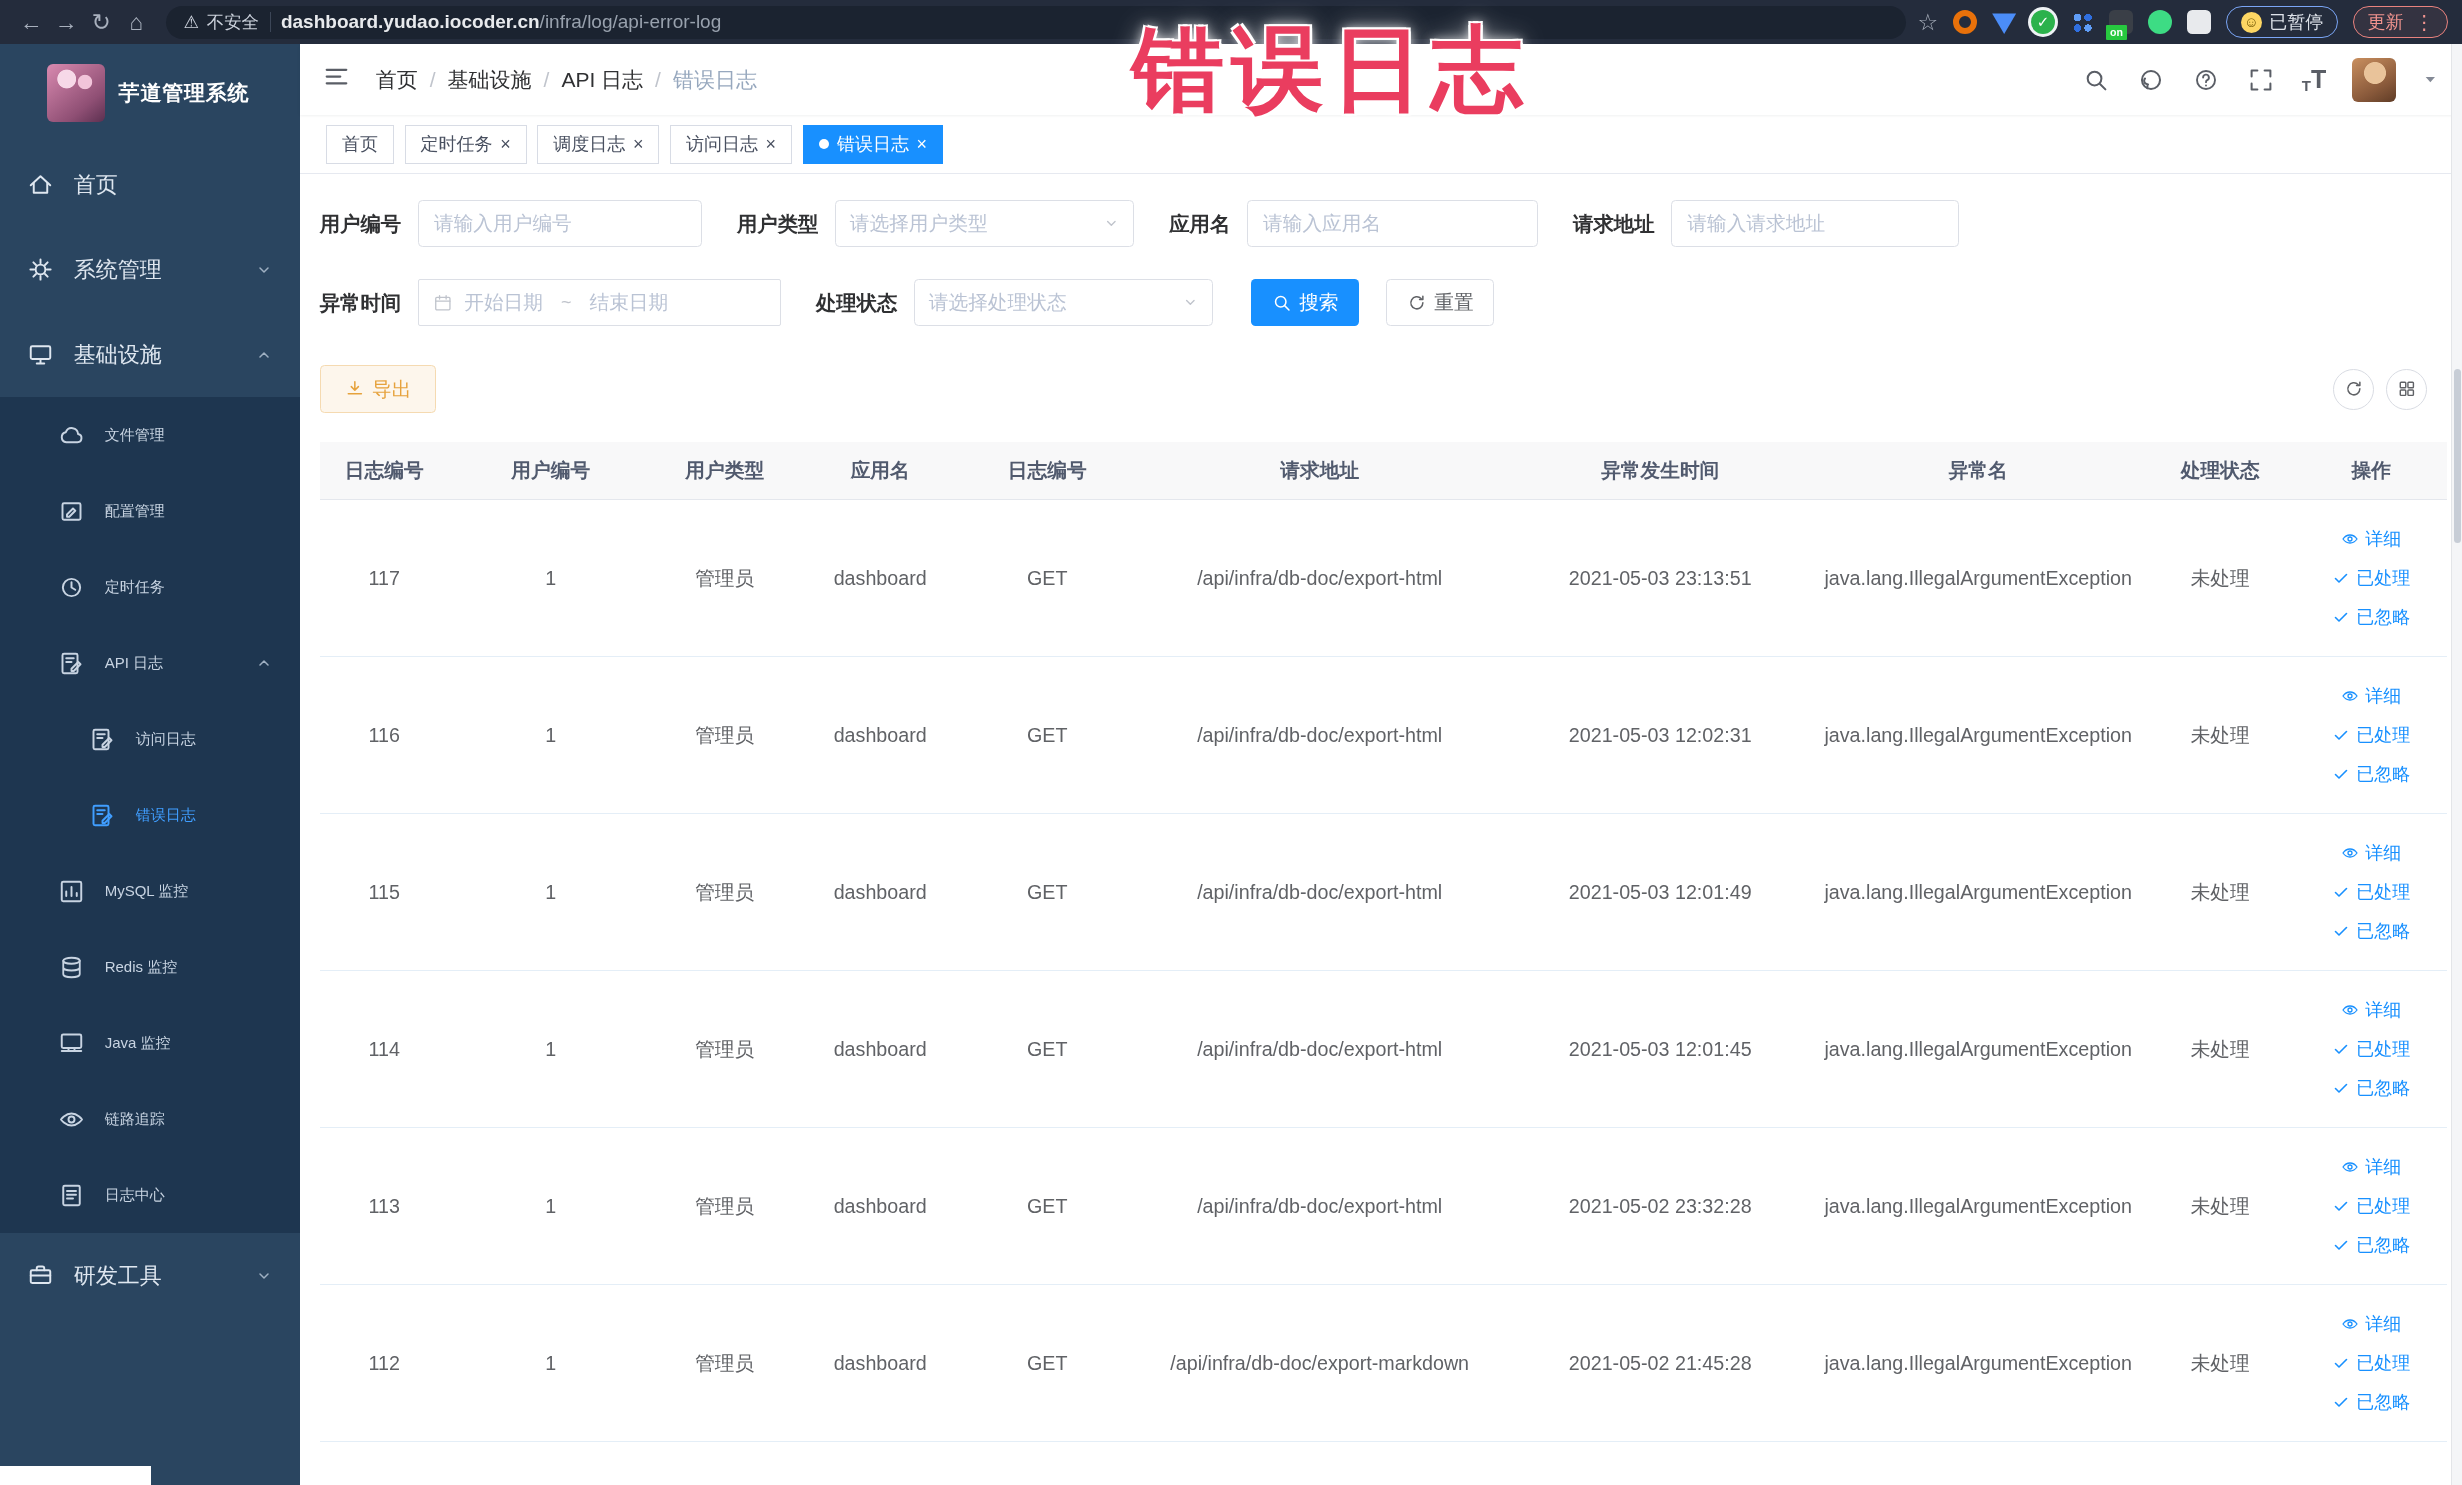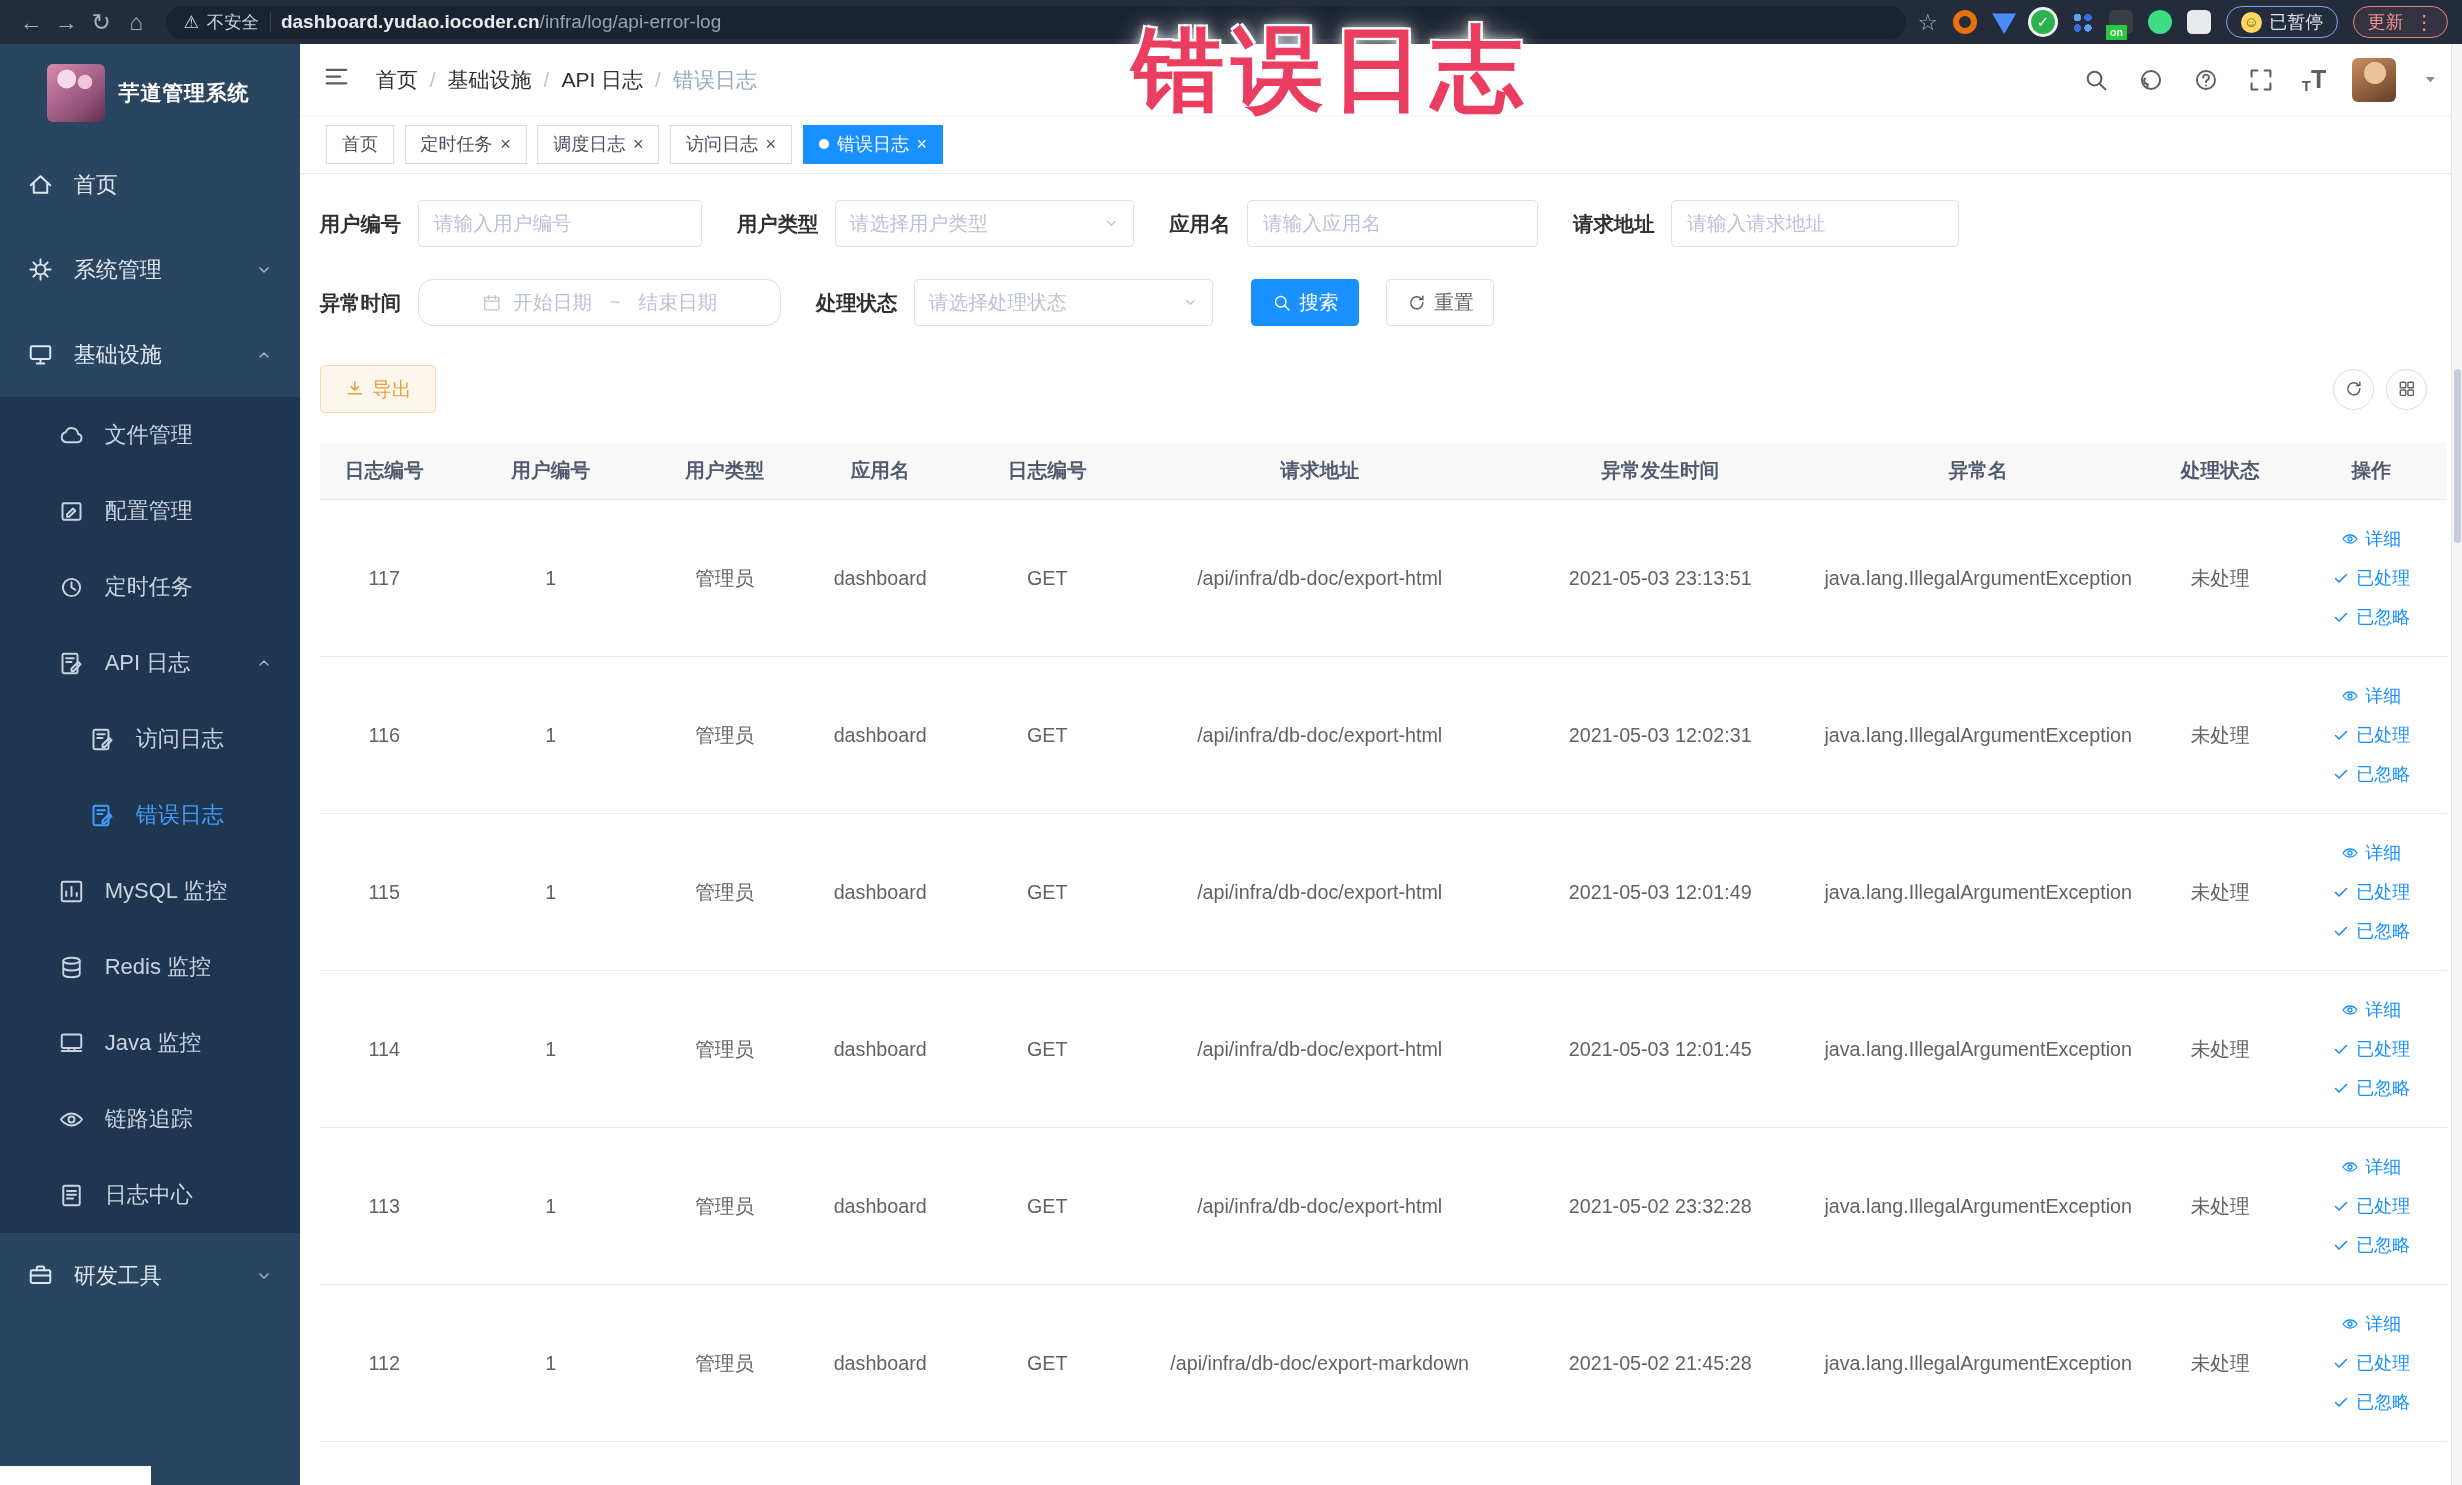--- a/index.html
+++ b/index.html
@@ -36,21 +36,21 @@
   
   .app { display:flex; height:1442px; position:relative; }
 
   
   .sidebar { width:300px; flex-shrink:0; background:#2a4560; position:relative; overflow:hidden; }
   .logo-row { height:98px; display:flex; align-items:center; gap:13.6px; padding-left:47px; }
   .logo-img { width:58px; height:58px; border-radius:6px; flex-shrink:0;
     background:radial-gradient(circle 9px at 19.7px 15px,#f7d9e8 9px,transparent 9.8px),radial-gradient(circle 6.8px at 38px 18px,#f2c4da 6.8px,transparent 7.6px),linear-gradient(140deg,#d98ab0,#8f4f74 70%,#5c3050); }
   .logo-title { color:#fff; font-size:21px; font-weight:700; letter-spacing:0.8px; }
   .menu { display:flex; flex-direction:column; }
-  .mi { height:76px; display:flex; align-items:center; gap:19.7px; padding-left:58px; position:relative; color:#c8d4e2; font-size:22px; cursor:pointer; }
+  .mi { height:76px; display:flex; align-items:center; gap:19.7px; padding-left:58px; position:relative; color:#c8d4e2; font-size:15px; cursor:pointer; }
   .mi.lvl1 { height:85px; padding-left:27px; color:#dfe7f0; font-size:22px; }
   .mi.lvl3 { padding-left:89px; }
   .mi.sub { background:#1e3650; }
   .mi.active { color:#409eff; }
   .mi-ico { width:27px; height:27px; flex-shrink:0; }
   .mi-ico svg { width:27px; height:27px; }
   .mi-chev { position:absolute; right:27px; width:18px; height:18px; color:#9fb0c2; }
   .mi-chev svg { width:18px; height:18px; }
   .mi-chev.up { transform:rotate(180deg); }
   .bottom-left-gap { position:absolute; left:0; bottom:0; width:151px; height:19.7px; background:#fff; }
@@ -86,21 +86,21 @@
   
   .frow { display:flex; align-items:center; margin-bottom:32px; }
   .fitem { display:flex; align-items:center; margin-right:35px; }
   .flabel { font-size:20.4px; font-weight:700; color:#303133; margin-right:16.7px; white-space:nowrap; }
   .tinput { height:47px; border:0.8px solid #dcdfe6; border-radius:4.5px; font-size:19.7px; color:#606266; padding:0 15px; outline:none; background:#fff; }
   .tinput::placeholder { color:#bac3d4; }
   .fselect { height:47px; border:0.8px solid #dcdfe6; border-radius:4.5px; display:flex; align-items:center; justify-content:space-between; padding:0 13.6px; background:#fff; }
   .fselect .ph { font-size:19.7px; color:#bac3d4; }
   .fselect .caret-d { width:16.7px; height:16.7px; color:#c0c4cc; }
   .fselect .caret-d svg { width:16.7px; height:16.7px; }
-  .fdate { height:47px; width:363px; border:0.8px solid #dcdfe6; border-radius:15px; display:flex; align-items:center; padding:0 13.6px; gap:12px; background:#fff;justify-content:center; }
+  .fdate { height:47px; width:363px; border:0.8px solid #dcdfe6; border-radius:2px; display:flex; align-items:center; padding:0 13.6px; gap:12px; background:#fff; }
   .fdate .cal { width:19.7px; height:19.7px; color:#c0c4cc; }
   .fdate .cal svg { width:19.7px; height:19.7px; }
   .fdate .ph { font-size:19.7px; color:#bac3d4; }
   .fdate .sep { font-size:18px; color:#c0c4cc; margin:0 6px; }
   .btn { height:47px; border-radius:4.5px; display:inline-flex; align-items:center; gap:7.6px; font-size:19.7px; padding:0 19.7px; cursor:pointer; border:0.8px solid transparent; }
   .btn svg { width:19.7px; height:19.7px; }
   .btn-primary { background:#1890ff; color:#fff; margin-left:38px; }
   .btn-plain { background:#fff; border-color:#dcdfe6; color:#606266; margin-left:27px; }
 
   

